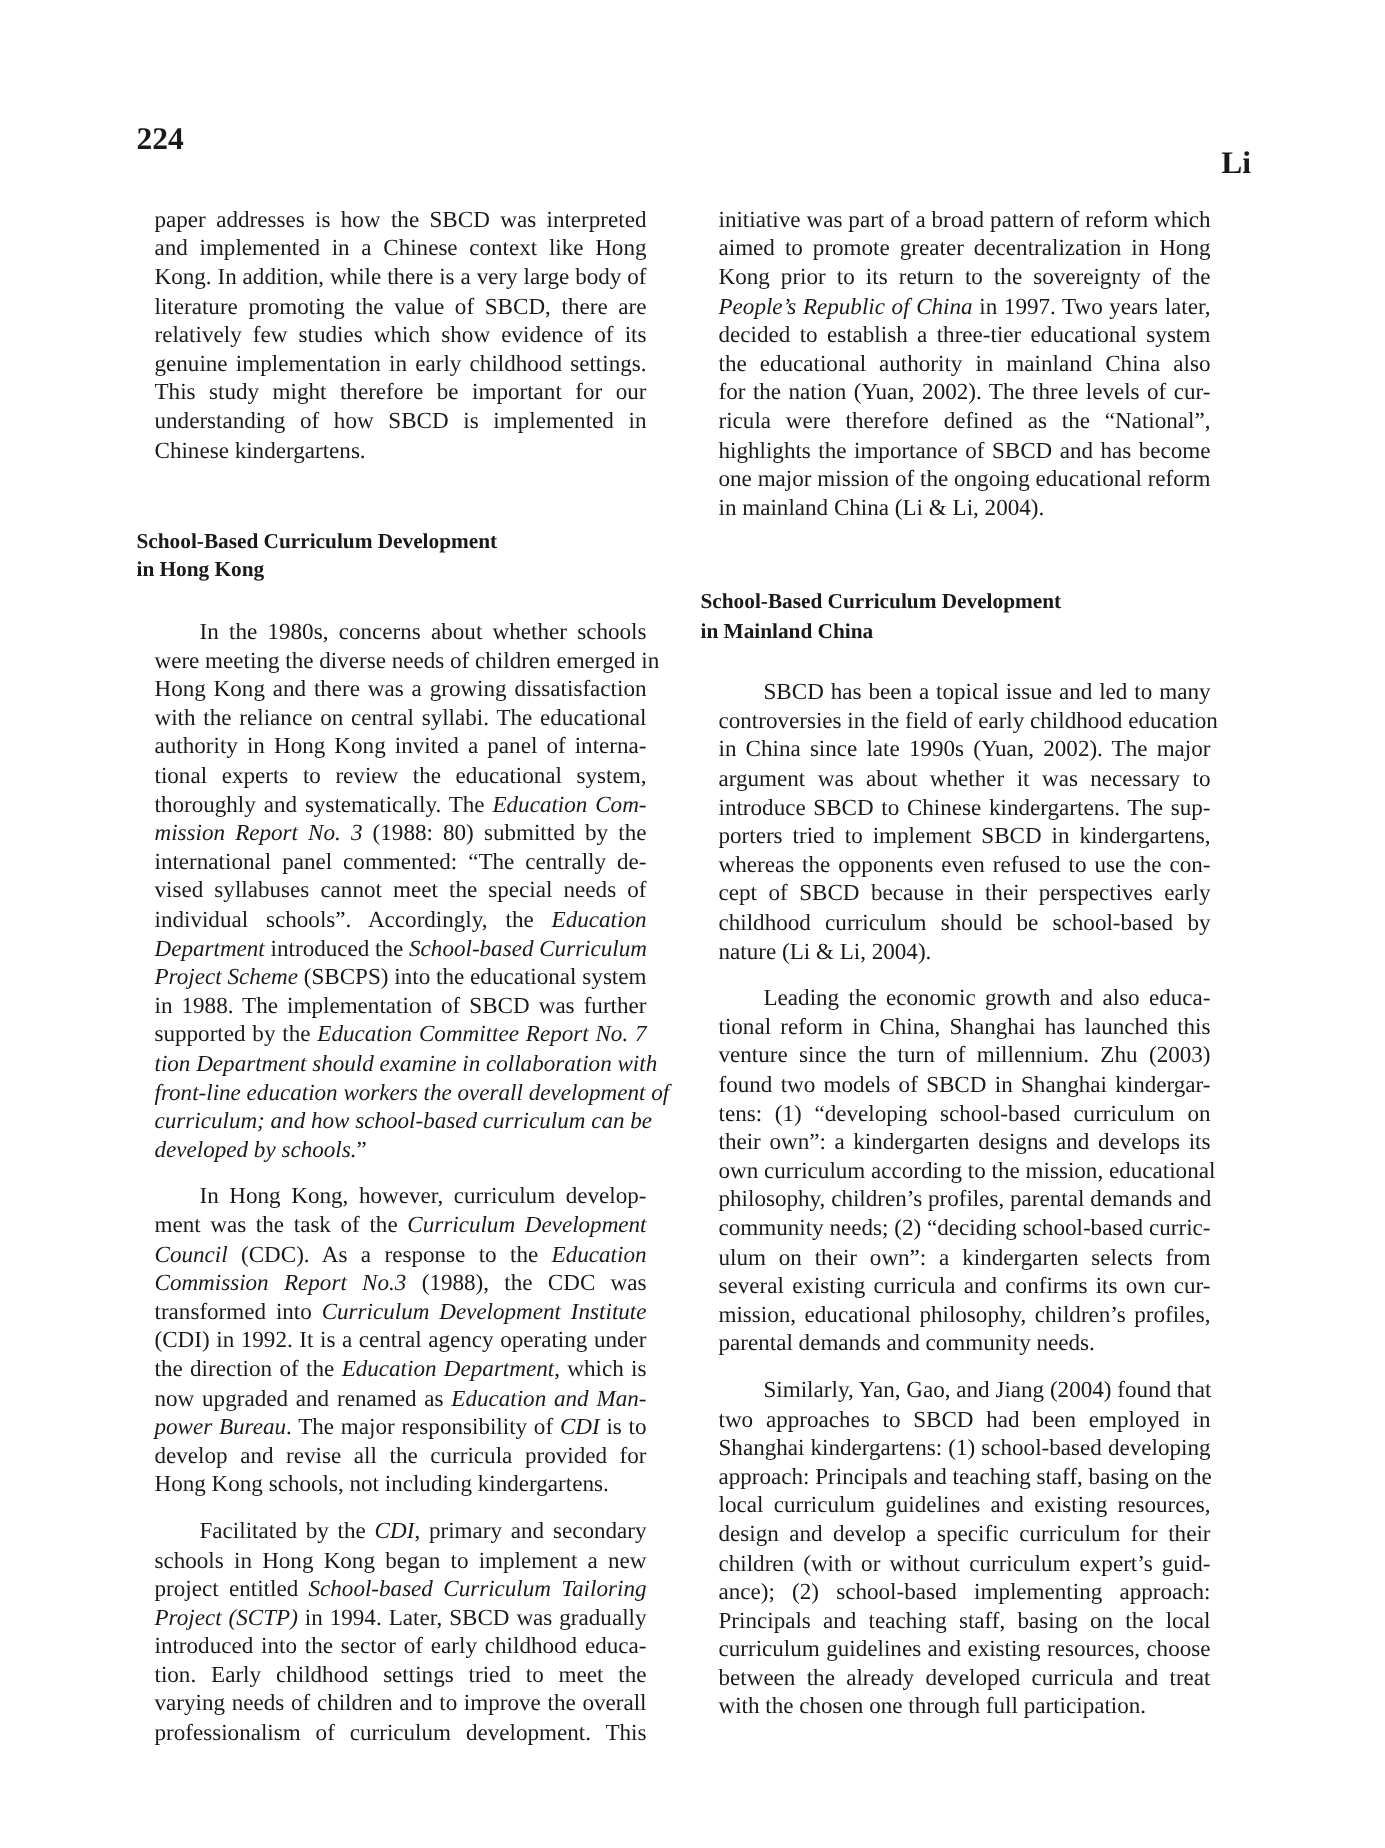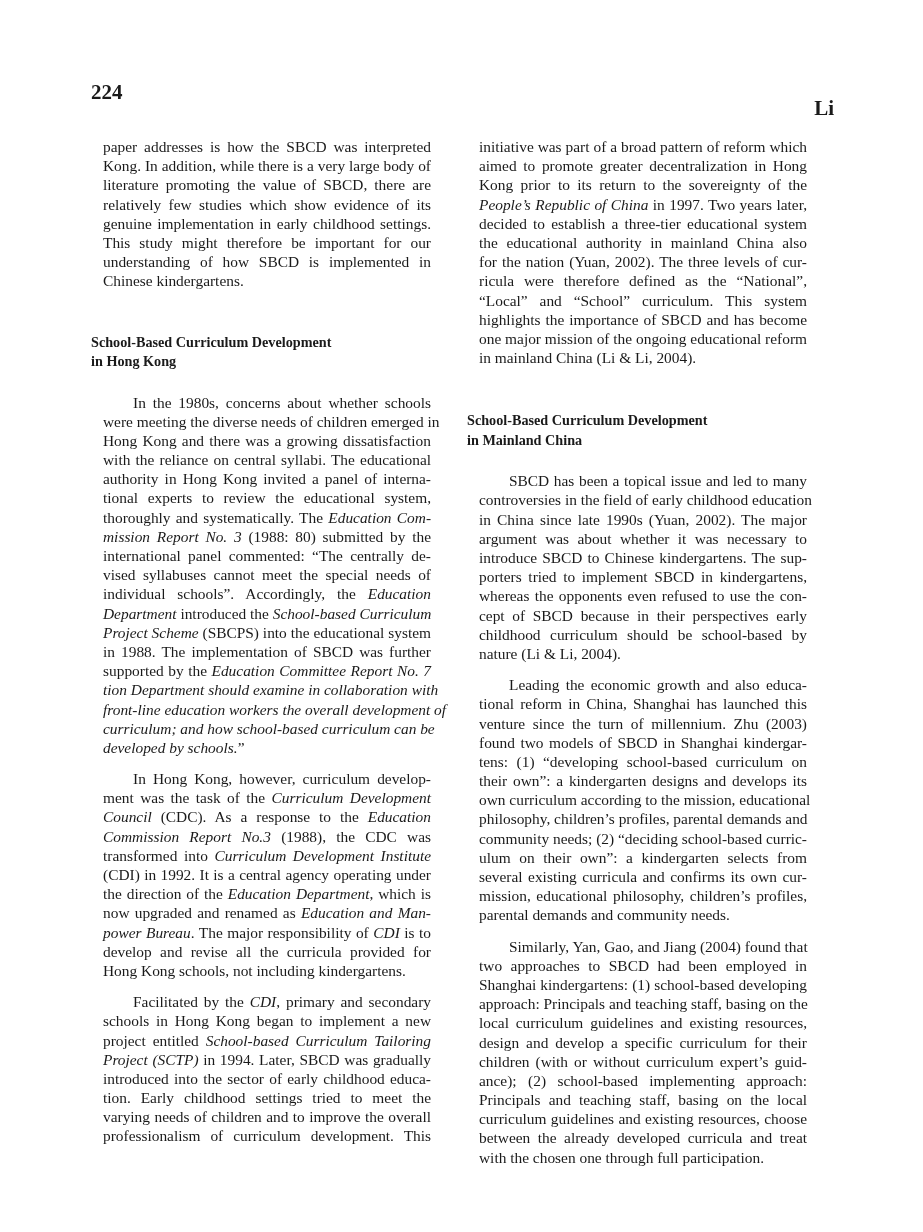--- a/index.html
+++ b/index.html
@@ -36,20 +36,21 @@
 <body>
 
 <div class="running-head">
   <span class="pg">224</span>
   <span class="author">Li</span>
 </div>
 
 <div class="col left">
   <div class="para">
       <span class="line">paper addresses is how the SBCD was interpreted</span>
+      <span class="line">and implemented in a Chinese context like Hong</span>
       <span class="line">Kong. In addition, while there is a very large body of</span>
       <span class="line">literature promoting the value of SBCD, there are</span>
       <span class="line">relatively few studies which show evidence of its</span>
       <span class="line">genuine implementation in early childhood settings.</span>
       <span class="line">This study might therefore be important for our</span>
       <span class="line">understanding of how SBCD is implemented in</span>
       <span class="line last">Chinese kindergartens.</span>
     </div>
   <div class="gap-before-heading"></div>
   <div class="heading">
@@ -106,21 +107,20 @@
 <div class="col right">
   <div class="para">
       <span class="line">initiative was part of a broad pattern of reform which</span>
       <span class="line">aimed to promote greater decentralization in Hong</span>
       <span class="line">Kong prior to its return to the sovereignty of the</span>
       <span class="line"><i>People’s Republic of China</i> in 1997. Two years later,</span>
       <span class="line">decided to establish a three-tier educational system</span>
       <span class="line">the educational authority in mainland China also</span>
       <span class="line">for the nation (Yuan, 2002). The three levels of cur-</span>
       <span class="line">ricula were therefore defined as the “National”,</span>
-      <span class="line">“Local” and “School” curriculum. This system</span>
       <span class="line">highlights the importance of SBCD and has become</span>
       <span class="line">one major mission of the ongoing educational reform</span>
       <span class="line last">in mainland China (Li &amp; Li, 2004).</span>
     </div>
   <div class="gap-before-heading" style="height:32px"></div>
   <div class="heading">
     <span class="hl">School-Based Curriculum Development</span>
     <span class="hl">in Mainland China</span>
   </div>
   <div class="gap-after-heading"></div>

